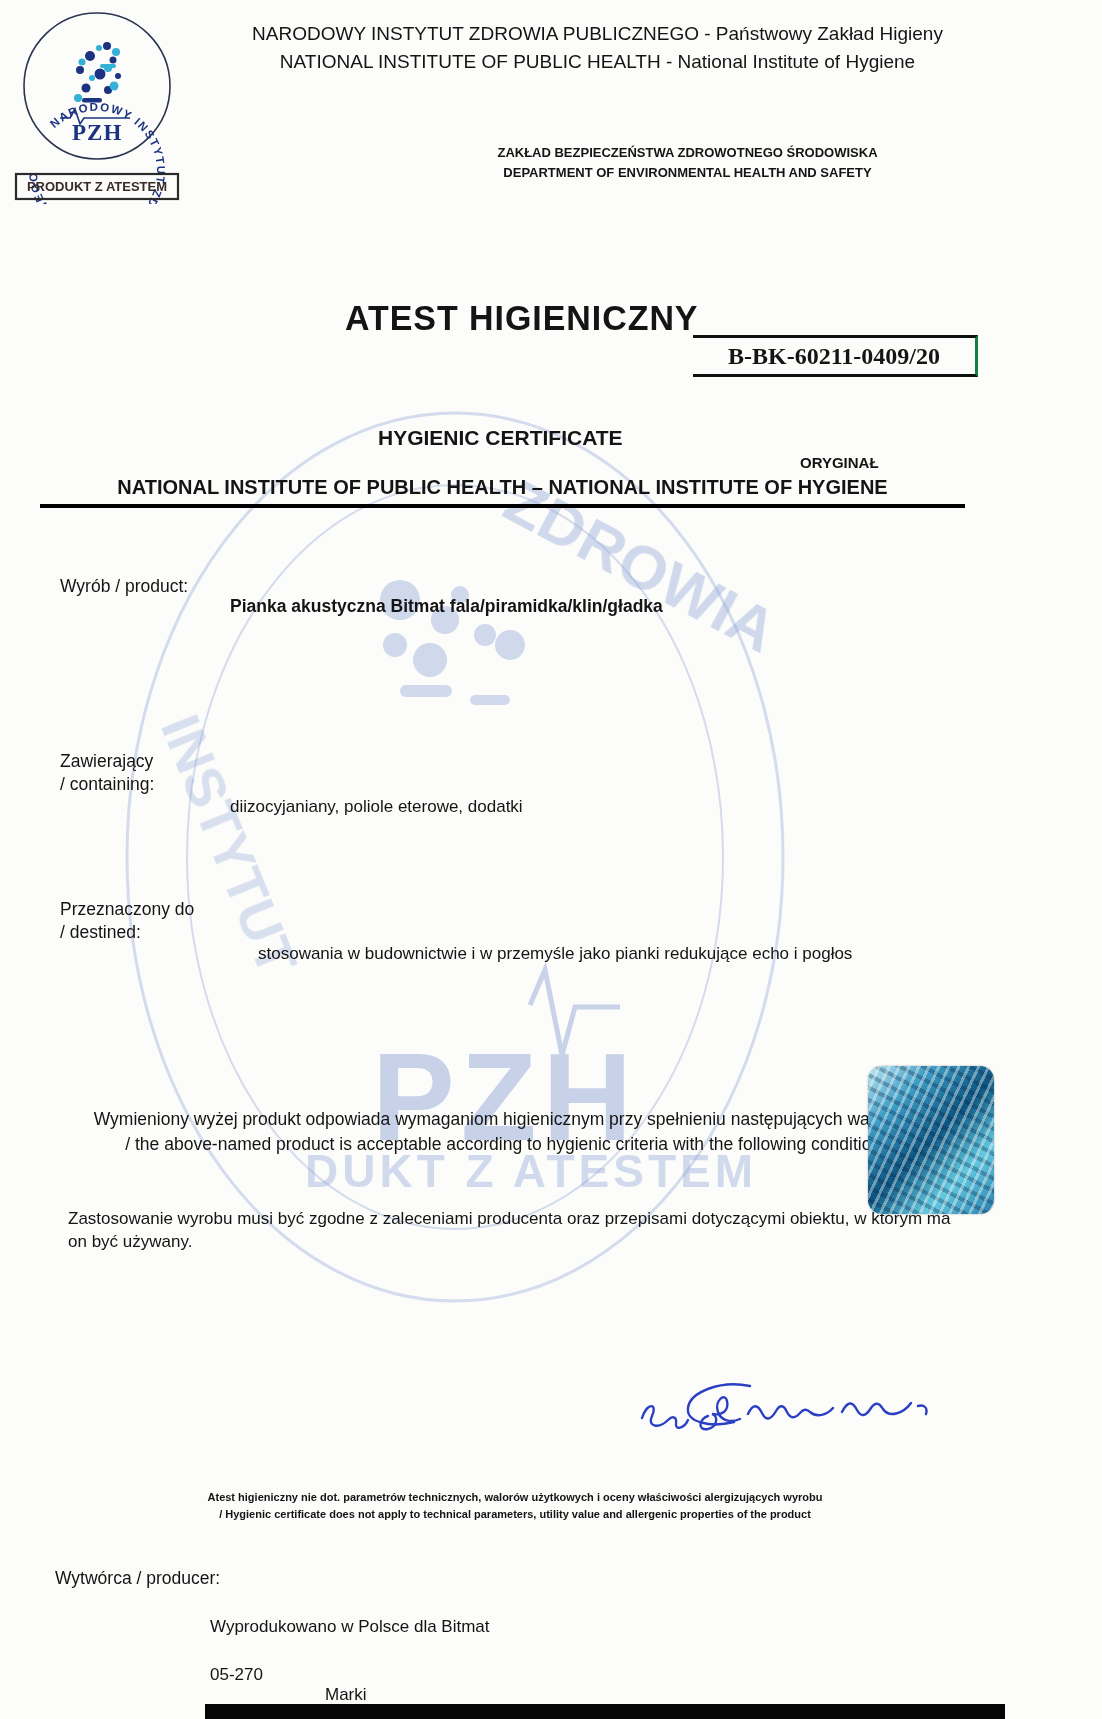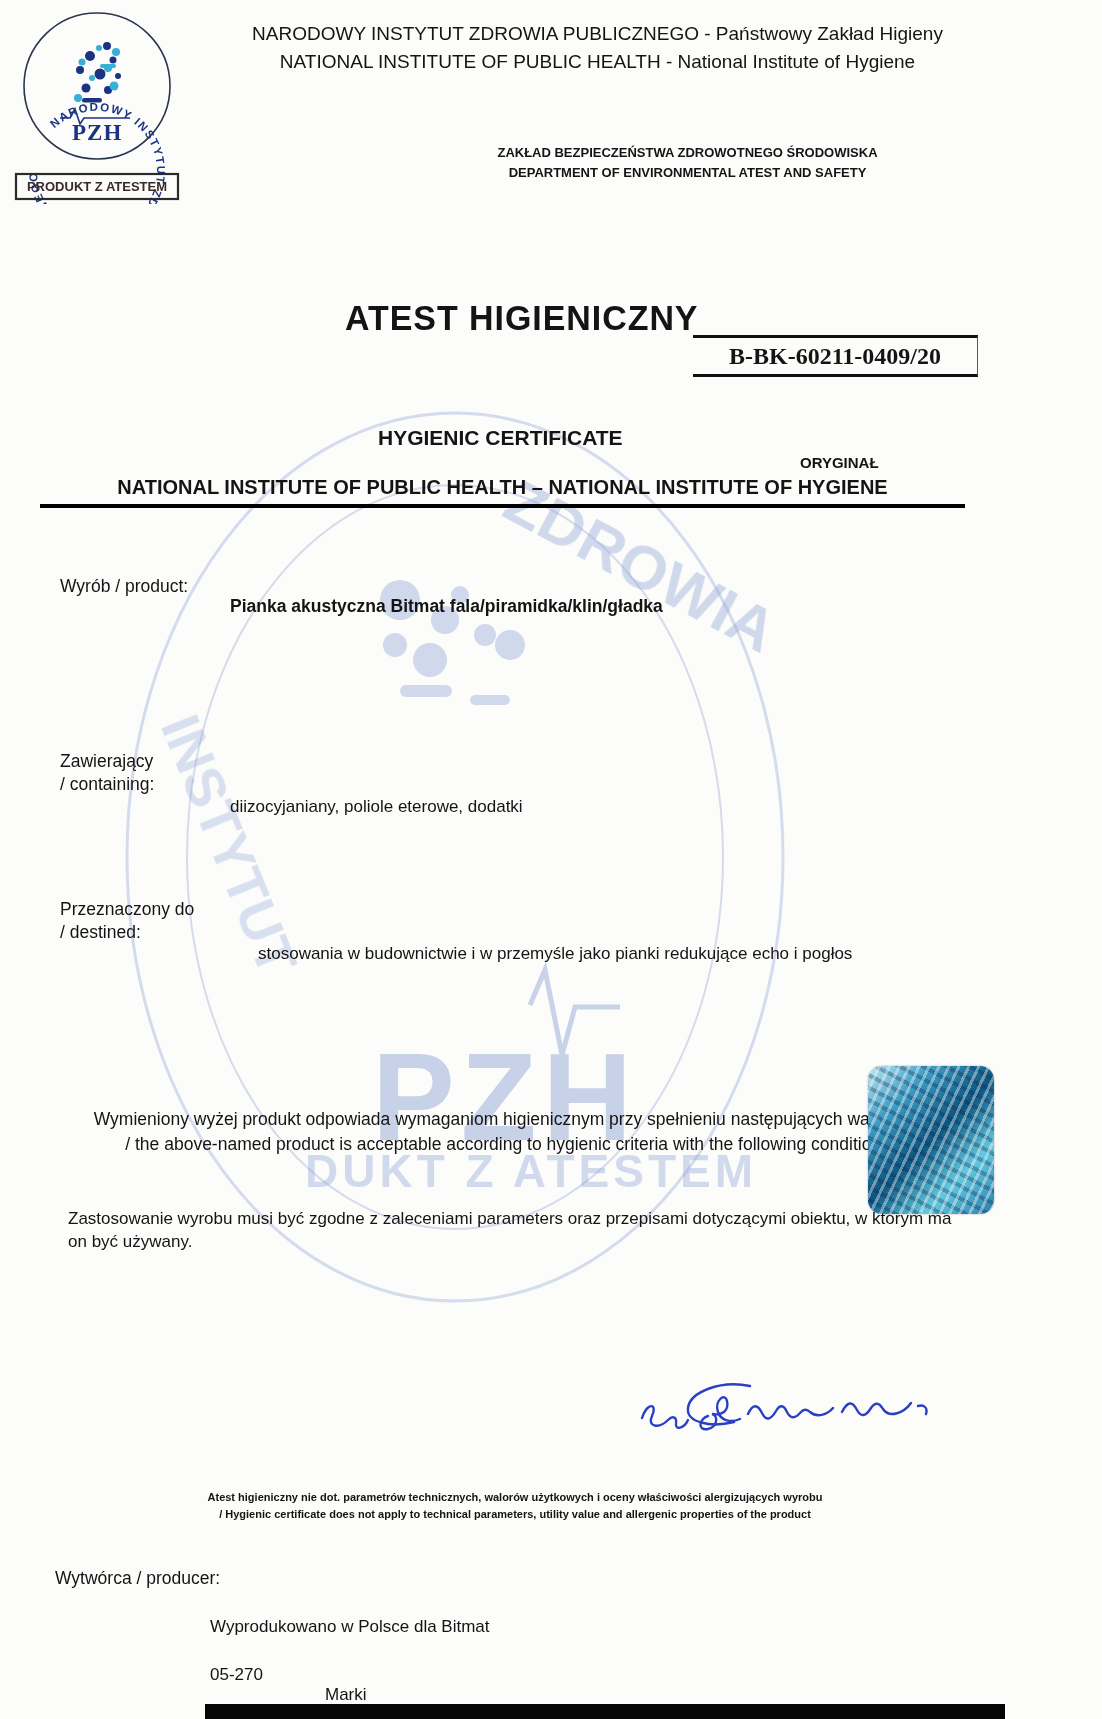--- a/index.html
+++ b/index.html
@@ -21,21 +21,21 @@
   
   .hdr-main { left:225px; top:20px; width:745px; text-align:center; z-index:2; }
   .hdr-main div { font-size:19px; font-weight:normal; white-space:nowrap; line-height:1.45; }
   .hdr-dept { left:415px; top:88px; width:545px; text-align:center; z-index:2; }
   .hdr-dept div { font-size:13px; font-weight:bold; white-space:nowrap; line-height:1.55; }
 
   
   .title-main { left:345px; top:203px; font-size:35px; font-weight:800; letter-spacing:1px;
                 transform:scaleX(.97); transform-origin:left; white-space:nowrap; z-index:2; }
   .cert-box { left:693px; top:200px; width:285px; height:42px;
-              border-top:3px solid #101010; border-bottom:3px solid #101010; border-right:1px solid #15803d;
+              border-top:3px solid #101010; border-bottom:3px solid #101010; border-right:3px solid #15803d;
               display:flex; align-items:center; justify-content:center;
               font-family:"Liberation Serif", serif; font-weight:bold; font-size:24px; z-index:2; }
   .title-sub { left:378px; top:249px; font-size:21px; font-weight:bold; white-space:nowrap; z-index:2; }
   .orig { left:800px; top:253px; font-size:15px; font-weight:bold; white-space:nowrap; z-index:2; }
   .inst-line { left:40px; top:258px; width:925px; text-align:center; font-size:20px; font-weight:bold;
                padding-bottom:5px; border-bottom:4px solid #000; white-space:nowrap; z-index:2; }
 
   
   .lbl { font-size:17.5px; }
   .val-bold { font-size:17.5px; font-weight:bold; }
@@ -137,21 +137,21 @@
     <rect x="4" y="168" width="162" height="25" fill="none" stroke="#2b2b2b" stroke-width="2.2"></rect>
     <text x="85" y="185" text-anchor="middle" font-size="13" font-weight="bold" fill="#3a2a2a" font-family="Liberation Sans, sans-serif">PRODUKT Z ATESTEM</text>
   </svg>
 
   <div class="abs hdr-main content">
     <div>NARODOWY INSTYTUT ZDROWIA PUBLICZNEGO - Państwowy Zakład Higieny</div>
     <div>NATIONAL INSTITUTE OF PUBLIC HEALTH - National Institute of Hygiene</div>
   </div>
   <div class="abs hdr-dept content">
     <div>ZAKŁAD BEZPIECZEŃSTWA ZDROWOTNEGO ŚRODOWISKA</div>
-    <div>DEPARTMENT OF ENVIRONMENTAL ATEST AND SAFETY</div>
+    <div>DEPARTMENT OF ENVIRONMENTAL HEALTH AND SAFETY</div>
   </div>
 
   <div class="abs title-main content">ATEST HIGIENICZNY</div>
   <div class="abs cert-box content">
     <span>B-BK-60211-0409/20</span>
   </div>
   <div class="abs title-sub content">HYGIENIC CERTIFICATE</div>
   <div class="abs orig content">ORYGINAŁ</div>
   <div class="abs inst-line content">NATIONAL INSTITUTE OF PUBLIC HEALTH – NATIONAL INSTITUTE OF HYGIENE</div>
 
@@ -167,21 +167,21 @@
   <div class="abs lbl row-dest-lbl content">
     <div>Przeznaczony do</div>
     <div>/ destined:</div>
   </div>
   <div class="abs val row-dest-val content">stosowania w budownictwie i w przemyśle jako pianki redukujące echo i pogłos</div>
 
   <div class="abs cond-intro content">
     <div>Wymieniony wyżej produkt odpowiada wymaganiom higienicznym przy spełnieniu następujących warunków</div>
     <div>/ the above-named product is acceptable according to hygienic criteria with the following conditions:</div>
   </div>
-  <div class="abs cond-body content">Zastosowanie wyrobu musi być zgodne z zaleceniami parameters oraz przepisami dotyczącymi obiektu, w którym ma on być używany.</div>
+  <div class="abs cond-body content">Zastosowanie wyrobu musi być zgodne z zaleceniami producenta oraz przepisami dotyczącymi obiektu, w którym ma on być używany.</div>
 
   <div class="abs disclaimer content">
     <div>Atest higieniczny nie dot. parametrów technicznych, walorów użytkowych i oceny właściwości alergizujących wyrobu</div>
     <div>/ Hygienic certificate does not apply to technical parameters, utility value and allergenic properties of the product</div>
   </div>
 
   <div class="abs lbl producer-lbl content">Wytwórca / producer:</div>
   <div class="abs addr-name p-name content">Wyprodukowano w Polsce dla Bitmat</div>
   <div class="abs addr-name p-postal content">05-270</div>
   <div class="abs addr-name p-city content">Marki</div>

